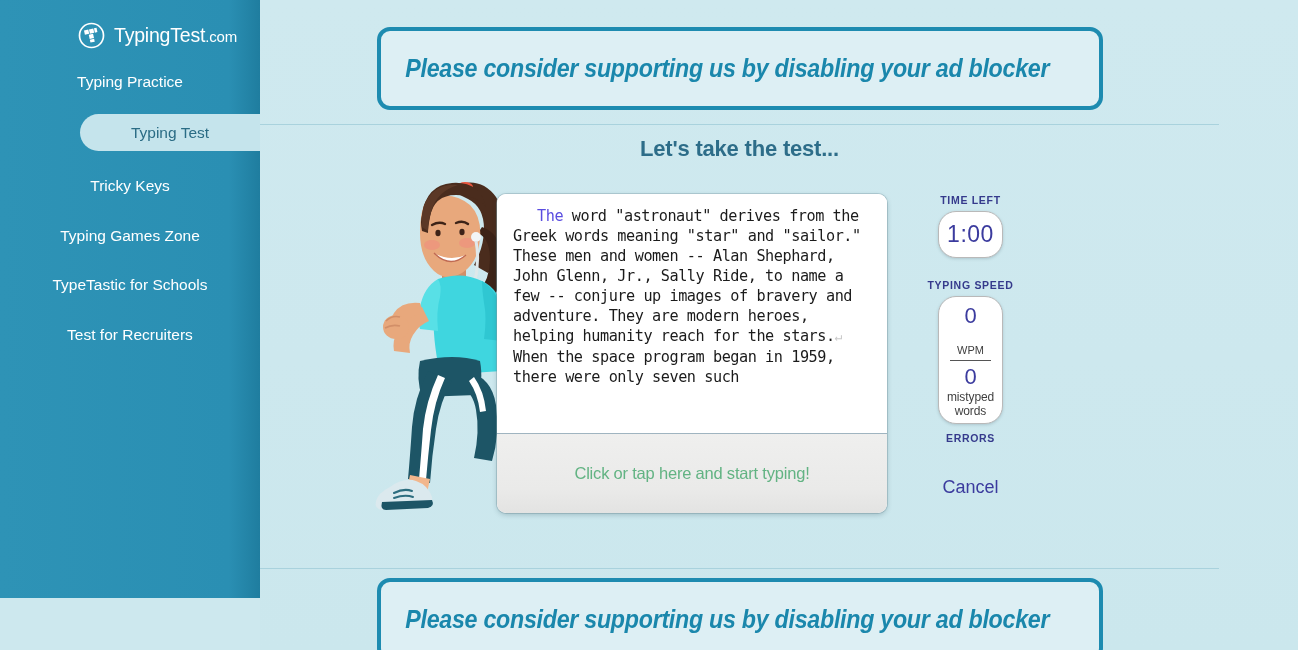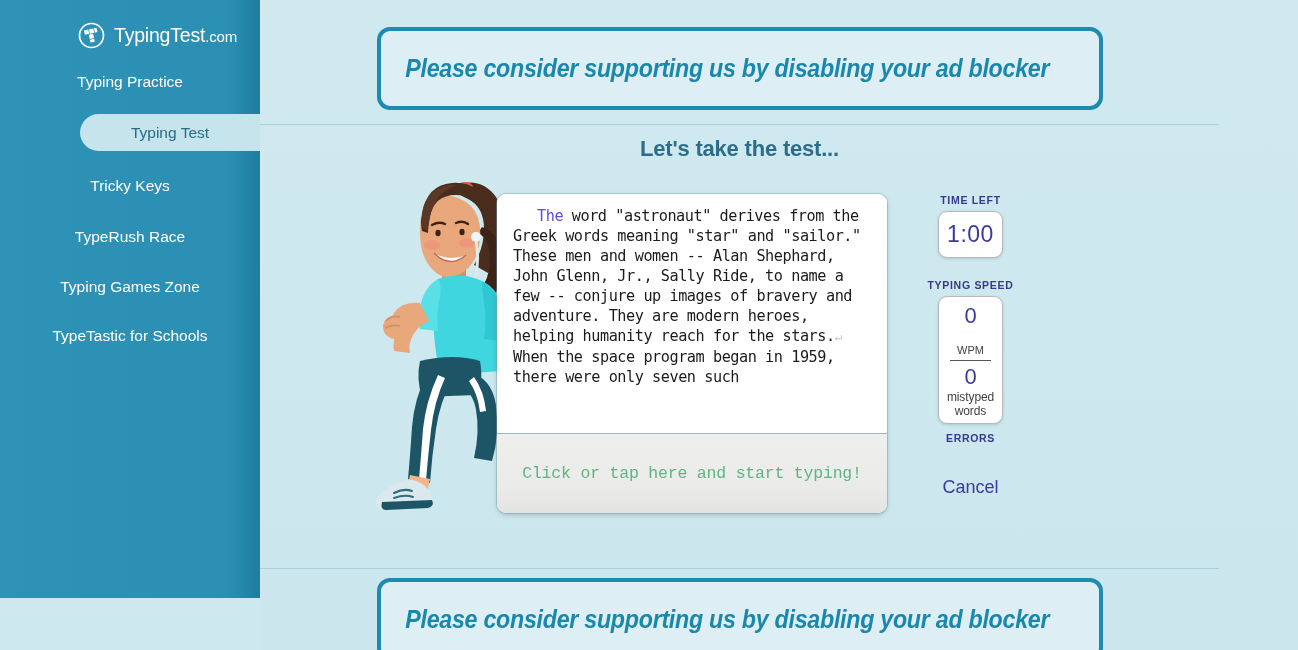--- a/index.html
+++ b/index.html
@@ -185,21 +185,21 @@
     background: #ececeb;
     background: linear-gradient(180deg, #efefee 0%, #eaeae9 70%, #e3e3e2 100%);
     border-top: 1px solid #9fb4c0;
     border-radius: 0 0 9px 9px;
     display: flex;
     align-items: center;
     justify-content: center;
     cursor: text;
   }
   #input-placeholder {
-    font-family: Liberation Mono, monospace;
+    font-family: Liberation Sans, sans-serif;
     font-size: 16.5px;
     color: #62b383;
     letter-spacing: -0.2px;
   }
 
   
   #stats {
     position: absolute;
     left: 648px;
     top: 194px;
@@ -212,21 +212,21 @@
     font-weight: bold;
     color: #353a8c;
     letter-spacing: 0.7px;
   }
 
   .stat-box {
     margin: 5px auto 0;
     width: 65px;
     background: #ffffff;
     border: 1px solid #b9b9b9;
-    border-radius: 9px;
+    border-radius: 18px;
     box-shadow: 0 1px 3px rgba(60,80,95,0.22);
   }
 
   #timer-box {
     height: 47px;
     display: flex;
     align-items: center;
     justify-content: center;
   }
   #timer-value {
@@ -292,23 +292,23 @@
           </g>
         </svg>
       </span>
       <span class="brand-text"><span>TypingTest</span><span class="dotcom">.com</span></span>
     </div>
 
     <nav class="nav">
       <div class="nav-item">Typing Practice</div>
       <div class="nav-item active">Typing Test</div>
       <div class="nav-item">Tricky Keys</div>
-      <div class="nav-item">TypeRush Race</div>
       <div class="nav-item two-line">Typing Games Zone</div>
       <div class="nav-item two-line">TypeTastic for Schools</div>
+      <div class="nav-item">Test for Recruiters</div>
     </nav>
   </div>
 
   <div id="main">
 
     <div class="ad-banner" id="ad-top">
       <span class="ad-text">Please consider supporting us by disabling your ad blocker</span>
     </div>
 
     <div class="divider" id="divider-top"></div>

